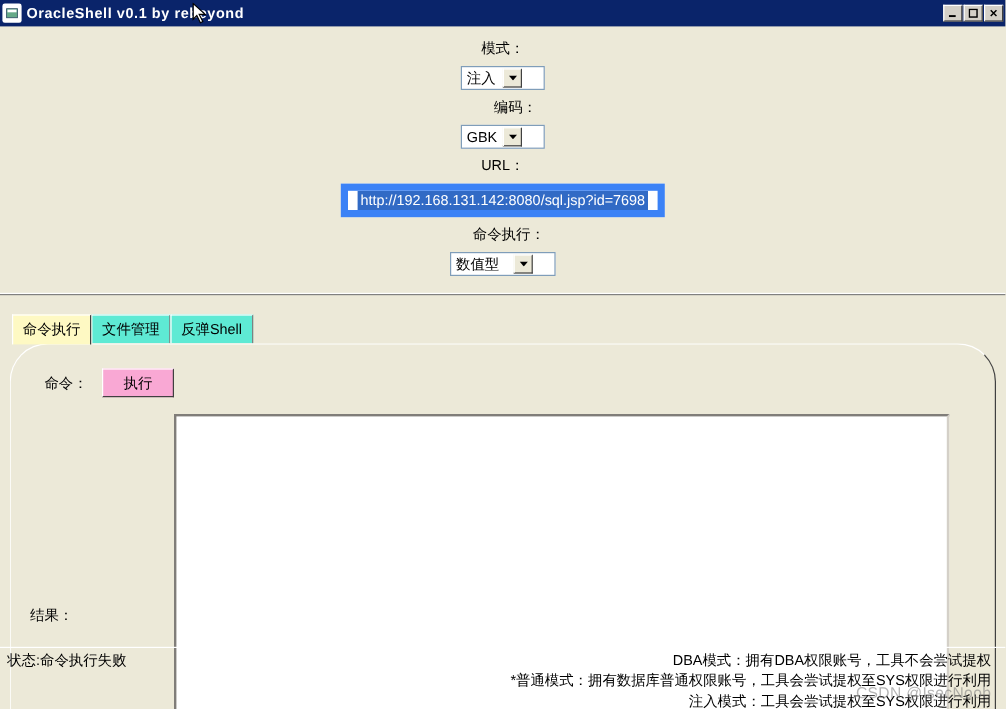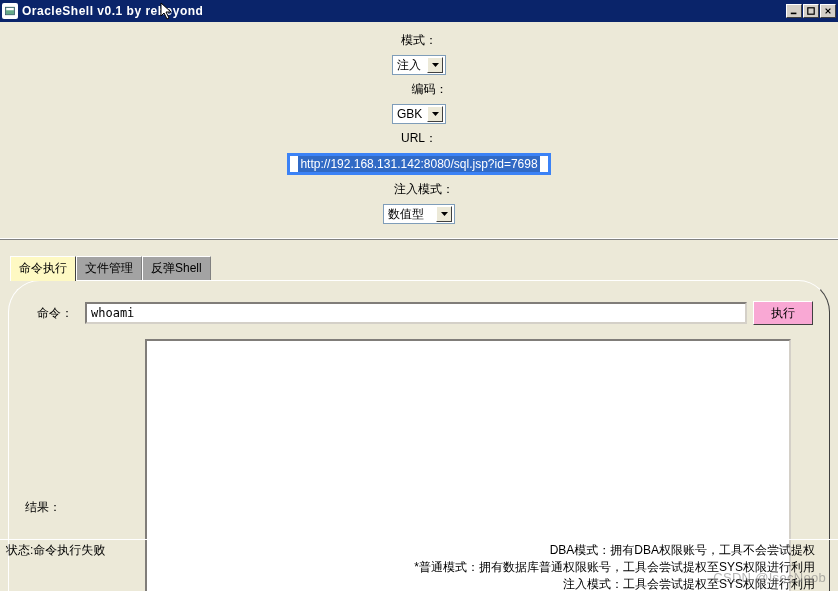--- a/index.html
+++ b/index.html
@@ -50,37 +50,37 @@
     }
     .toolbar-sep {
       height: 1px; background:#808080; margin: 0;
     }
     .label { white-space: nowrap; }
     .dropdown {
       background: #fff;
       border: 1px solid #7f9db9;
       height: 20px;
       display: inline-flex; align-items: center;
-      padding: 0 2px 0 4px;
+      padding: 0 18px 0 4px;
       position: relative;
     }
     .dropdown .dd-text { min-width: 28px; }
     .dropdown.wide .dd-text { min-width: 46px; }
     .dd-btn {
       width: 16px; height: 16px;
       background: #ece9d8;
       border: 1px solid #fff;
       border-right-color:#404040; border-bottom-color:#404040;
       margin-left: 2px;
       display:flex;align-items:center;justify-content:center;
     }
     .url-input {
       flex: 1;
       background: #fff;
-      border: 3px solid #3b82f6;
+      border: 6px solid #3b82f6;
       height: 32px;
       padding: 0 8px;
       display: flex; align-items: center;
       overflow: hidden;
     }
     .url-highlight {
       background: #316ac5;
       color: #fff;
       padding: 1px 2px;
     }
@@ -89,21 +89,21 @@
     }
     .tabs {
       display: flex;
       align-items: flex-end;
       gap: 0;
       margin-left: 2px;
     }
     .tab {
       border: 1px solid #808080;
       border-bottom: none;
-      background: #a3a3a3;
+      background: #5eead4;
       padding: 3px 8px 3px 8px;
       font-size: 12px;
       position: relative;
       cursor: default;
     }
     .tab.active {
       background: #fef9c3;
       border-top: 1px solid #fff;
       border-left: 1px solid #fff;
       border-right: 1px solid #404040;
@@ -156,21 +156,21 @@
       flex: 1;
       background: #fff;
       border: 2px inset #d4d0c8;
       max-width: 646px;
       margin-left: 14px;
     }
     .statusbar {
       position: absolute;
       left: 0; right: 0; bottom: 0;
       border-top: 1px solid #fff;
-      padding: 2px 23px 2px 6px;
+      padding: 2px 12px 2px 6px;
       display: flex;
       font-size: 12px;
       height: 52px;
     }
     .status-left { white-space: nowrap; }
     .status-right {
       margin-left: auto;
       text-align: right;
       line-height: 1.4;
     }
@@ -242,44 +242,41 @@
           <path d="M0 0 L7 0 L3.5 4 Z" fill="#000"></path>
         </svg>
       </span>
   </div>
 
   <span class="label" style="margin-left:0">URL：</span>
   <div class="url-input">
     <span class="url-highlight">http://192.168.131.142:8080/sql.jsp?id=7698</span>
   </div>
 
-  <span class="label" style="margin-left:10px">注入模式：</span>
+  <span class="label" style="margin-left:10px">命令执行：</span>
   <div class="dropdown wide">
     <span class="dd-text">数值型</span>
     <span class="dd-btn">
         <svg width="7" height="4" viewBox="0 0 7 4">
           <path d="M0 0 L7 0 L3.5 4 Z" fill="#000"></path>
         </svg>
       </span>
   </div>
 </div>
 <div class="toolbar-sep"></div>
 
 <div class="content">
   <div class="tabs">
     <div class="tab active">命令执行</div>
     <div class="tab">文件管理</div>
     <div class="tab">反弹Shell</div>
   </div>
   <div class="panel">
     <div class="cmd-row">
       <span class="cmd-label">命令：</span>
-      <div class="cmd-input">
-        <span>whoami</span>
-      </div>
       <div class="exec-btn">
         <span>执行</span>
       </div>
     </div>
     <div class="result-row">
       <span class="result-label">结果：</span>
       <div class="result-area"></div>
     </div>
   </div>
 </div>

